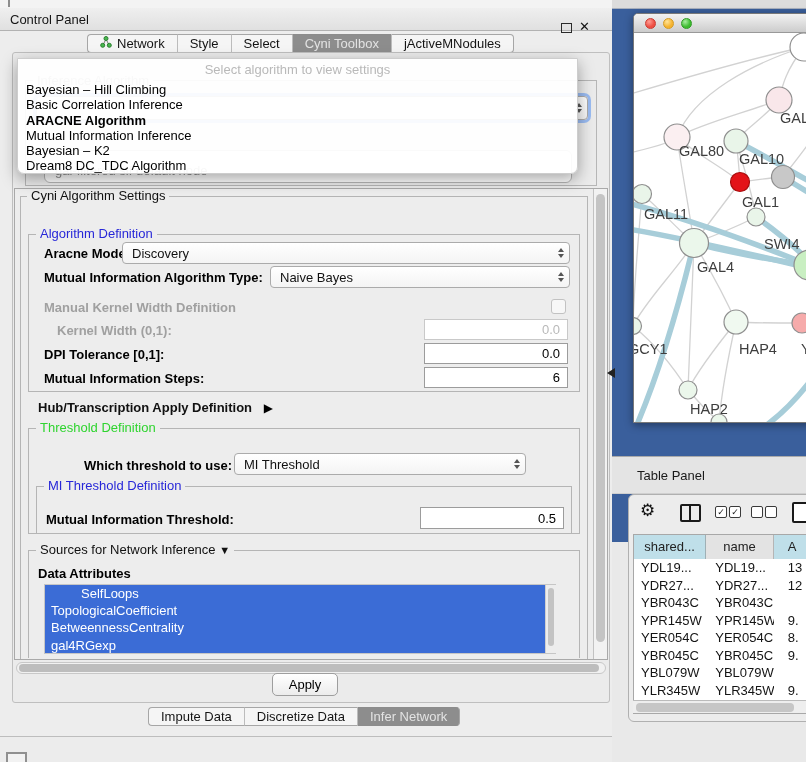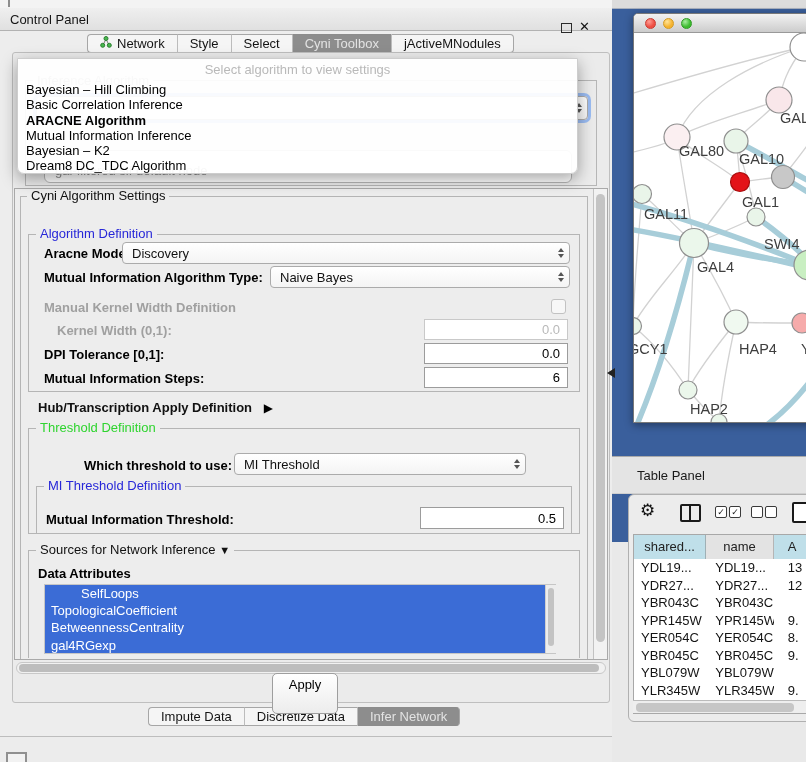--- a/index.html
+++ b/index.html
@@ -77,21 +77,21 @@
   #row-hub .harrow{font-weight:normal;font-size:12px;margin-left:8px;color:#000;}
   #attr-list{position:absolute;left:44px;top:584px;width:512px;height:70px;background:#fff;border:1px solid #c6c6c6;
              box-sizing:border-box;overflow:hidden;z-index:3;}
   .attr-item{height:17.2px;line-height:17.2px;padding-left:6px;font-size:13px;background:#3b6cd6;color:#fff;white-space:nowrap;}
   #attr-vscroll{position:absolute;left:545px;top:585px;width:10px;height:68px;background:#ededed;border-left:1px solid #cfcfcf;z-index:4;}
   #attr-vthumb{position:absolute;left:1.5px;top:3px;width:6px;height:58px;background:#c3c3c3;border-radius:3px;}
   #vscroll{left:593px;top:189px;width:14px;height:470px;background:#f2f2f2;border-left:1px solid #c2c2c2;box-sizing:border-box;z-index:4;}
   #vthumb{position:absolute;left:2px;top:5px;width:9px;height:448px;background:#c4c4c4;border-radius:5px;}
   #hscroll{left:16px;top:662px;width:590px;height:12px;background:#f1f1f1;border:1px solid #c8c8c8;border-radius:6px;box-sizing:border-box;z-index:3;}
   #hthumb{position:absolute;left:2px;top:1px;width:580px;height:8px;background:#bdbdbd;border-radius:4px;}
-  #apply-btn{left:272px;top:673px;width:66px;height:41px;background:linear-gradient(#ffffff,#ececec);border:1px solid #9e9e9e;
+  #apply-btn{left:272px;top:673px;width:66px;height:23px;background:linear-gradient(#ffffff,#ececec);border:1px solid #9e9e9e;
              border-radius:5px;font-size:13px;color:#000;text-align:center;line-height:21px;box-sizing:border-box;z-index:3;}
 
   
   #right-region{left:612px;top:0;width:194px;height:762px;background:#e9e9e9;overflow:hidden;}
   #right-top-strip{left:0;top:0;width:194px;height:9px;background:#dcdcdc;border-bottom:1px solid #a8b0bd;box-sizing:border-box;}
   #desktop{left:0;top:9px;width:194px;height:533px;background:#3a5f9c;}
   #net-window{position:absolute;left:21px;top:4px;width:185px;height:410px;border:1px solid #787878;border-radius:5px 5px 0 0;
               overflow:hidden;box-shadow:0 2px 8px rgba(0,0,0,.4);box-sizing:border-box;background:#fff;}
   #net-titlebar{height:18px;background:linear-gradient(#f2f2f2,#cccccc);border-bottom:1px solid #999;display:flex;align-items:center;padding-left:11px;gap:7px;}
   .light{width:11px;height:11px;border-radius:50%;display:inline-block;box-sizing:border-box;}

